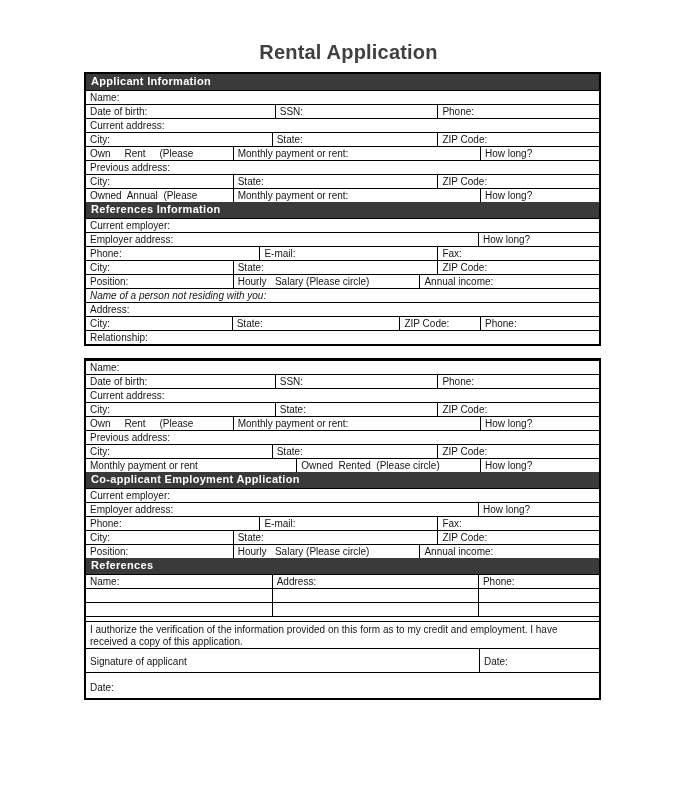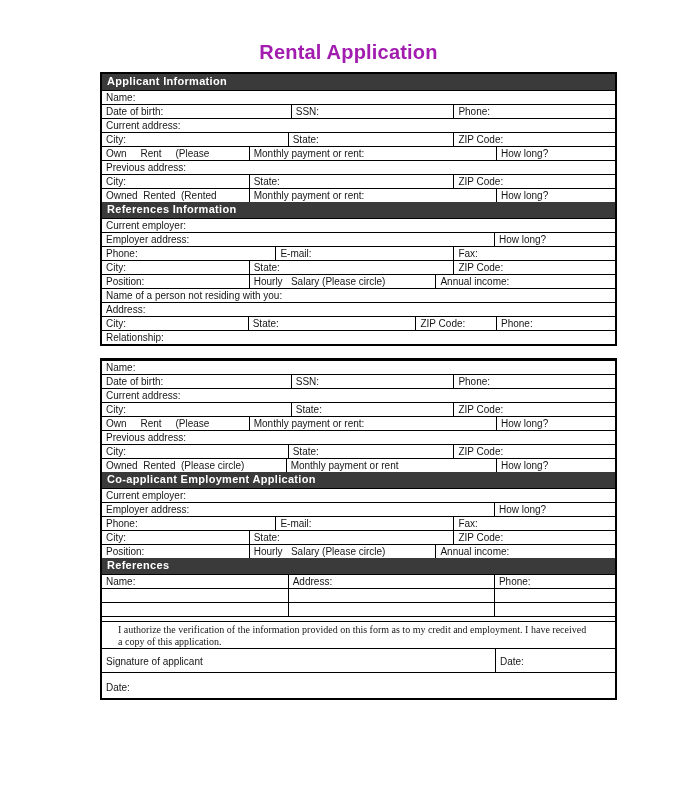--- a/index.html
+++ b/index.html
@@ -14,25 +14,25 @@
   body {
     width: 697px; height: 795px;
     font-family: "Liberation Sans", sans-serif;
     position: relative;
     overflow: hidden;
   }
   .page { position: relative; width: 697px; height: 795px; background: var(--page-bg); }
   .title {
     position: absolute; top: 41px; left: 0; width: 697px;
     text-align: center;
-    font-size: 20px; font-weight: bold; color: #a21caf;
+    font-size: 20px; font-weight: bold; color: #404040;
     letter-spacing: 0.2px;
   }
   .form {
-    position: absolute; top: 72px; left: 100px; width: 517px;
+    position: absolute; top: 72px; left: 84px; width: 517px;
   }
   .tbl {
     border: 2px solid var(--border);
     box-sizing: border-box;
     background: #fff;
   }
   .section-gap { height: 12px; }
   .sec-header {
     height: 16px;
     background: var(--hdr-bg);
@@ -59,21 +59,21 @@
   .cell + .cell { border-left: 1px solid var(--border); }
   .lbl {
     font-size: 10px;
     line-height: 12px;
     color: var(--text);
     white-space: pre;
     display: block;
   }
   .row.spacer { height: 5px; }
   .row.auth { height: 27px; }
-  .row.auth .cell { padding: 2px 26px 0 16px; font-family: Liberation Serif, serif; }
+  .row.auth .cell { padding: 2px 26px 0 4px; }
   .row.auth .lbl { white-space: normal; line-height: 11.5px; }
   .row.sig { }
   .row.sig1 { height: 24px; }
   .row.sig2 { height: 26px; }
   .row.sig .cell { display: flex; align-items: flex-end; padding-bottom: 4px; }
 </style>
 </head>
 <body>
 
 <div class="page">
@@ -135,21 +135,21 @@
           </div>
           <div class="cell" style="width: 39.9%;">
             <span class="lbl">State:</span>
           </div>
           <div class="cell" style="width: 31.5%;">
             <span class="lbl">ZIP Code:</span>
           </div>
         </div>
         <div class="row">
           <div class="cell" style="width: 28.6%;">
-            <span class="lbl">Owned  Rented  (Rented</span>
+            <span class="lbl">Owned  Annual  (Please</span>
           </div>
           <div class="cell" style="width: 48.2%;">
             <span class="lbl">Monthly payment or rent:</span>
           </div>
           <div class="cell" style="width: 23.2%;">
             <span class="lbl">How long?</span>
           </div>
         </div>
         <div class="sec-header">References Information</div>
         <div class="row">
@@ -192,21 +192,21 @@
             <span class="lbl">Position:</span>
           </div>
           <div class="cell" style="width: 36.4%;">
             <span class="lbl">Hourly   Salary (Please circle)</span>
           </div>
           <div class="cell" style="width: 35%;">
             <span class="lbl">Annual income:</span>
           </div>
         </div>
         <div class="row">
-          <div class="cell" style="width: 100%;">
+          <div class="cell" style="width: 100%; font-style: italic;">
             <span class="lbl">Name of a person not residing with you:</span>
           </div>
         </div>
         <div class="row">
           <div class="cell" style="width: 100%;">
             <span class="lbl">Address:</span>
           </div>
         </div>
         <div class="row">
           <div class="cell" style="width: 28.4%;">
@@ -283,25 +283,25 @@
             <span class="lbl">City:</span>
           </div>
           <div class="cell" style="width: 32.3%;">
             <span class="lbl">State:</span>
           </div>
           <div class="cell" style="width: 31.5%;">
             <span class="lbl">ZIP Code:</span>
           </div>
         </div>
         <div class="row">
+          <div class="cell" style="width: 41%;">
+            <span class="lbl">Monthly payment or rent</span>
+          </div>
           <div class="cell" style="width: 35.8%;">
             <span class="lbl">Owned  Rented  (Please circle)</span>
-          </div>
-          <div class="cell" style="width: 41%;">
-            <span class="lbl">Monthly payment or rent</span>
           </div>
           <div class="cell" style="width: 23.2%;">
             <span class="lbl">How long?</span>
           </div>
         </div>
         <div class="sec-header">Co-applicant Employment Application</div>
         <div class="row">
           <div class="cell" style="width: 100%;">
             <span class="lbl">Current employer:</span>
           </div>

